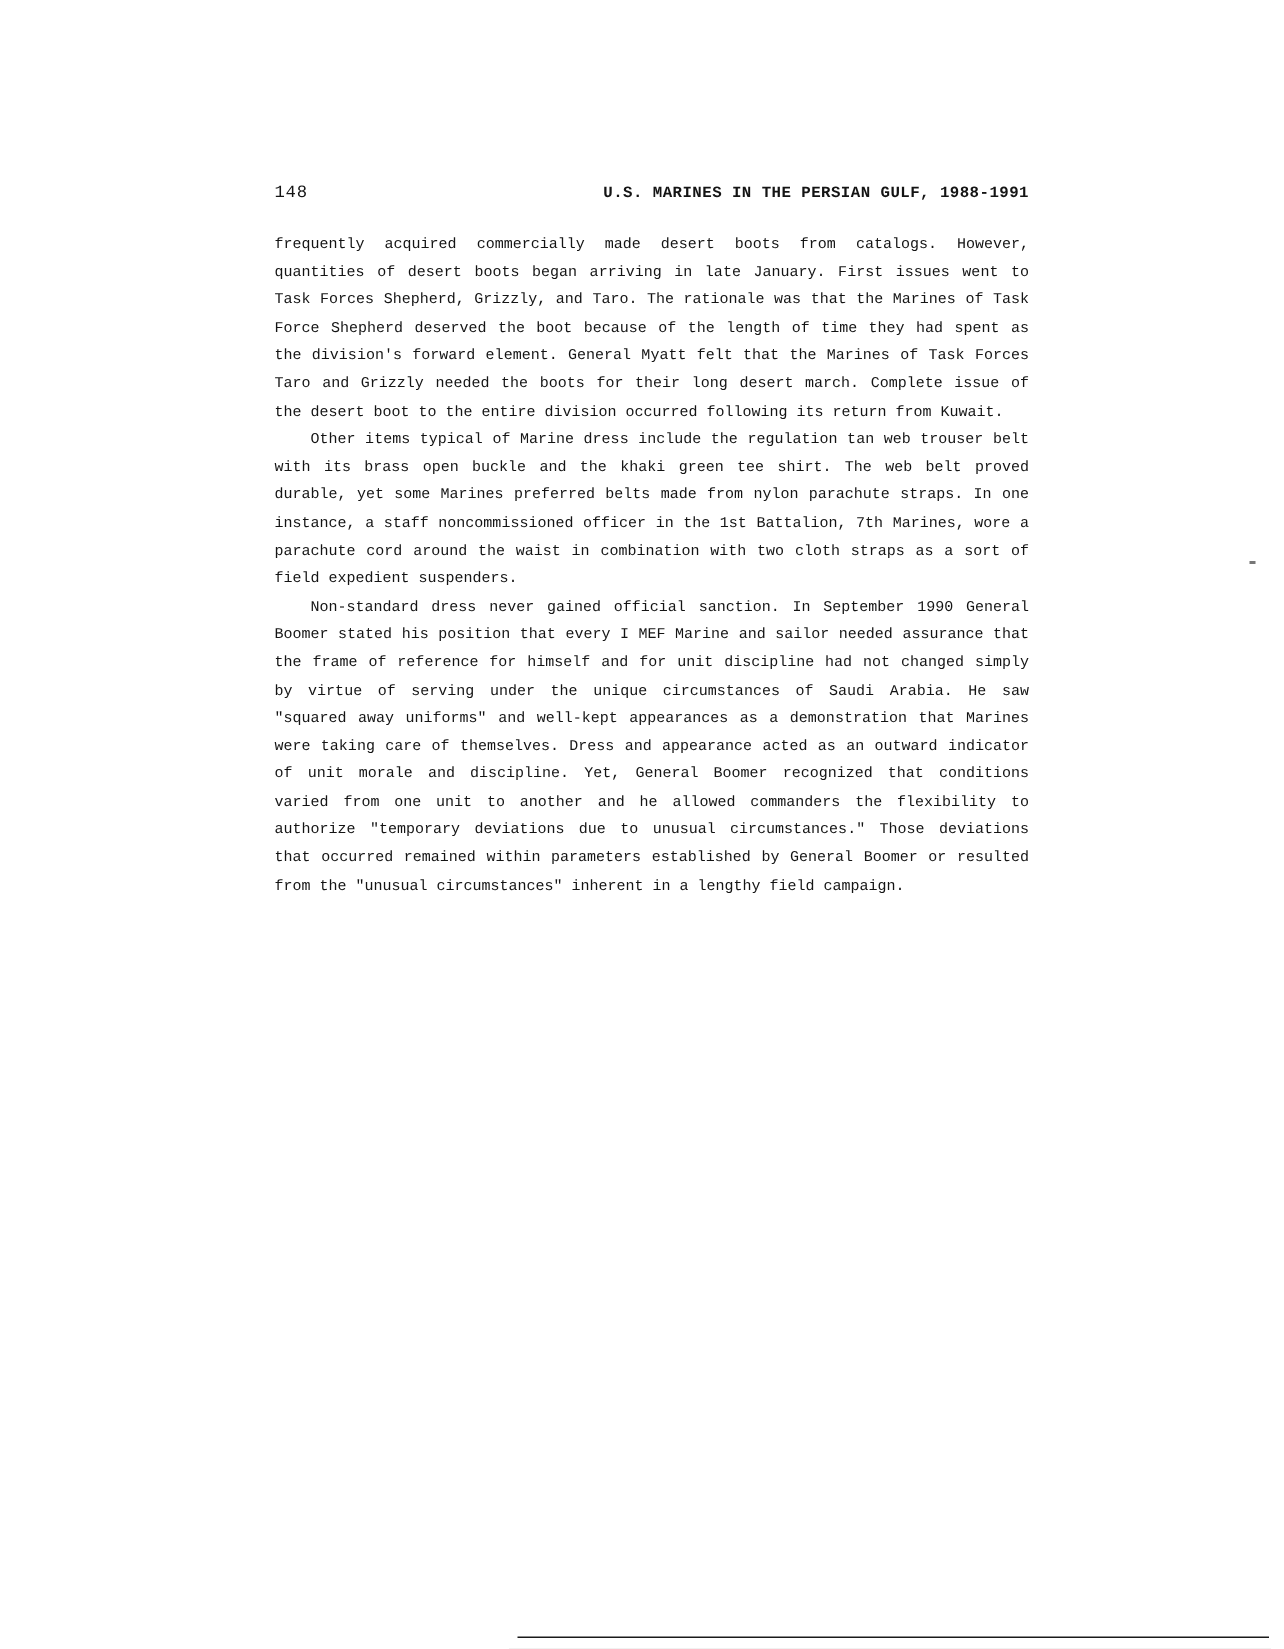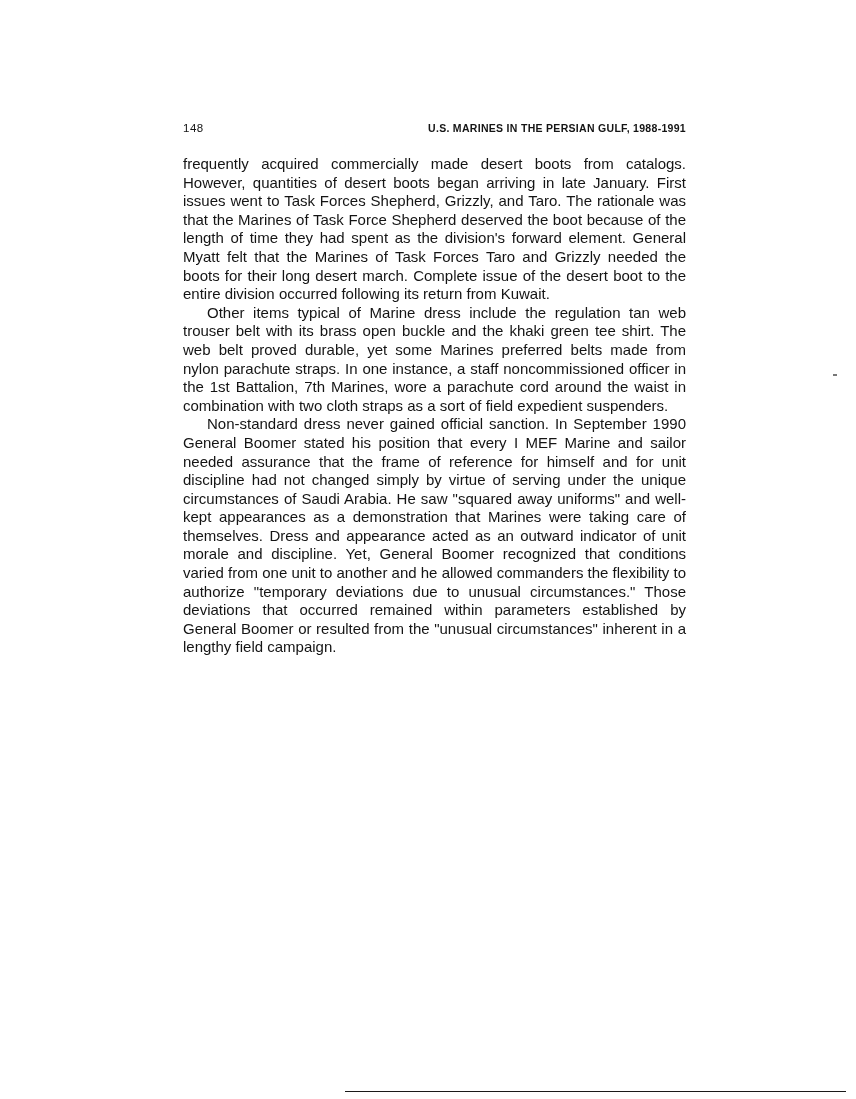--- a/index.html
+++ b/index.html
@@ -5,21 +5,21 @@
   html, body {
     margin: 0;
     padding: 0;
     background: #e8e8e8;
   }
   .page {
     position: relative;
     width: 856px;
     height: 1099px;
     background: #ffffff;
-    font-family: Liberation Sans, sans-serif;
+    font-family: Liberation Mono, monospace;
     color: #141414;
     overflow: hidden;
     margin: 0 auto;
   }
   .page-header {
     position: absolute;
     top: 122px;
     left: 183px;
     width: 503px;
     display: flex;
@@ -34,21 +34,21 @@
     font-size: 10.5px;
     font-weight: bold;
     letter-spacing: 0.3px;
     white-space: nowrap;
   }
   .body-text {
     position: absolute;
     top: 155px;
     left: 183px;
     width: 503px;
-    font-size: 15px;
+    font-size: 10px;
     line-height: 18.6px;
     text-align: justify;
   }
   .body-text p {
     margin: 0;
     padding: 0;
   }
   .body-text p.indent {
     text-indent: 24px;
   }

